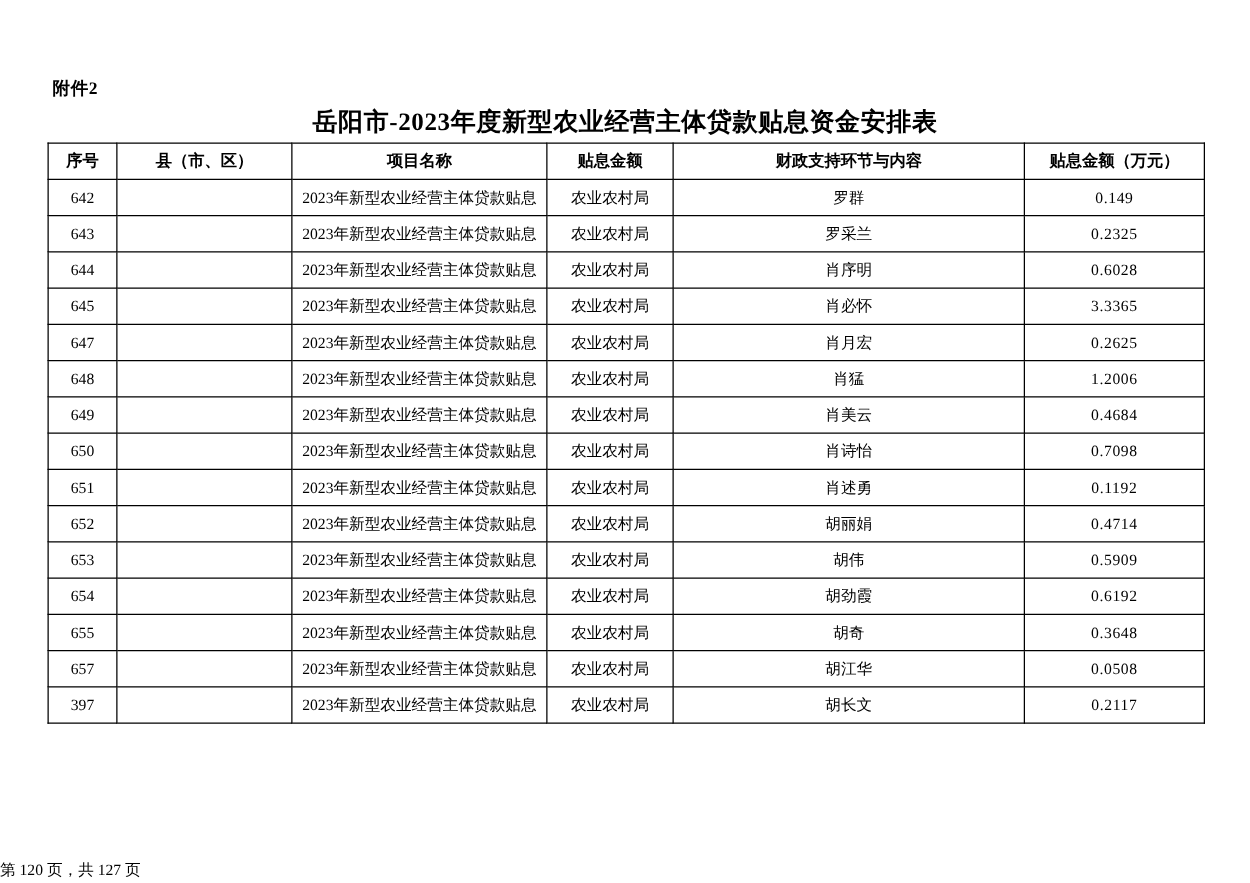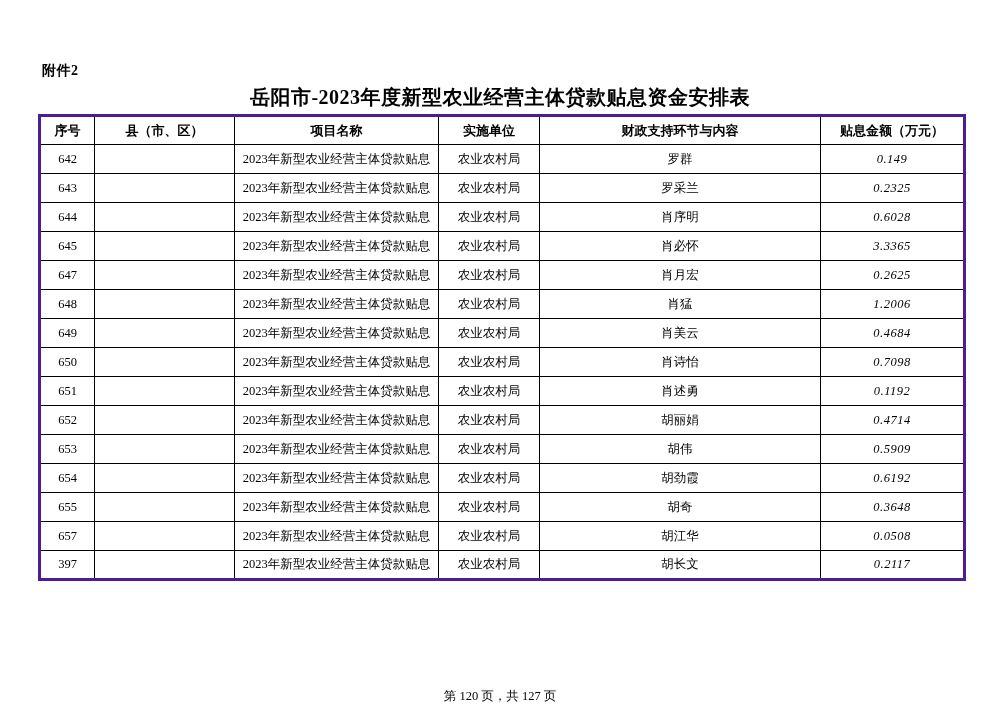--- a/index.html
+++ b/index.html
@@ -34,47 +34,45 @@
     font-weight: bold;
     letter-spacing: 0.5px;
   }
   table.subsidy {
     position: absolute;
     left: 38px;
     top: 88px;
     width: 925px;
     border-collapse: collapse;
     table-layout: fixed;
-    border: 3px solid #4c1d95;
+    border: 1px solid #4c1d95;
   }
   table.subsidy th,
   table.subsidy td {
     border: 1px solid #000000;
     text-align: center;
     vertical-align: middle;
     font-size: 12.5px;
     height: 29px;
     padding: 0 4px;
     overflow: hidden;
     white-space: nowrap;
   }
   table.subsidy th {
     font-weight: bold;
     font-size: 13px;
   }
   table.subsidy td.amount {
     letter-spacing: 0.5px;
-    font-style: italic;
   }
   .footer {
     position: absolute;
     left: 0;
     top: 662px;
     width: 100%;
-    text-align: center;
     font-size: 12.5px;
   }
 </style>
 </head>
 <body>
 
 <div class="page">
 
   <div class="attachment">附件2</div>
 
@@ -87,21 +85,21 @@
       <col style="width:204px">
       <col style="width:101px">
       <col style="width:281px">
       <col style="width:144px">
     </colgroup>
     <thead>
       <tr>
         <th>序号</th>
         <th>县（市、区）</th>
         <th>项目名称</th>
-        <th>实施单位</th>
+        <th>贴息金额</th>
         <th>财政支持环节与内容</th>
         <th>贴息金额（万元）</th>
       </tr>
     </thead>
     <tbody>
         <tr>
     <td>642</td>
     <td></td>
     <td>2023年新型农业经营主体贷款贴息</td>
     <td>农业农村局</td>

